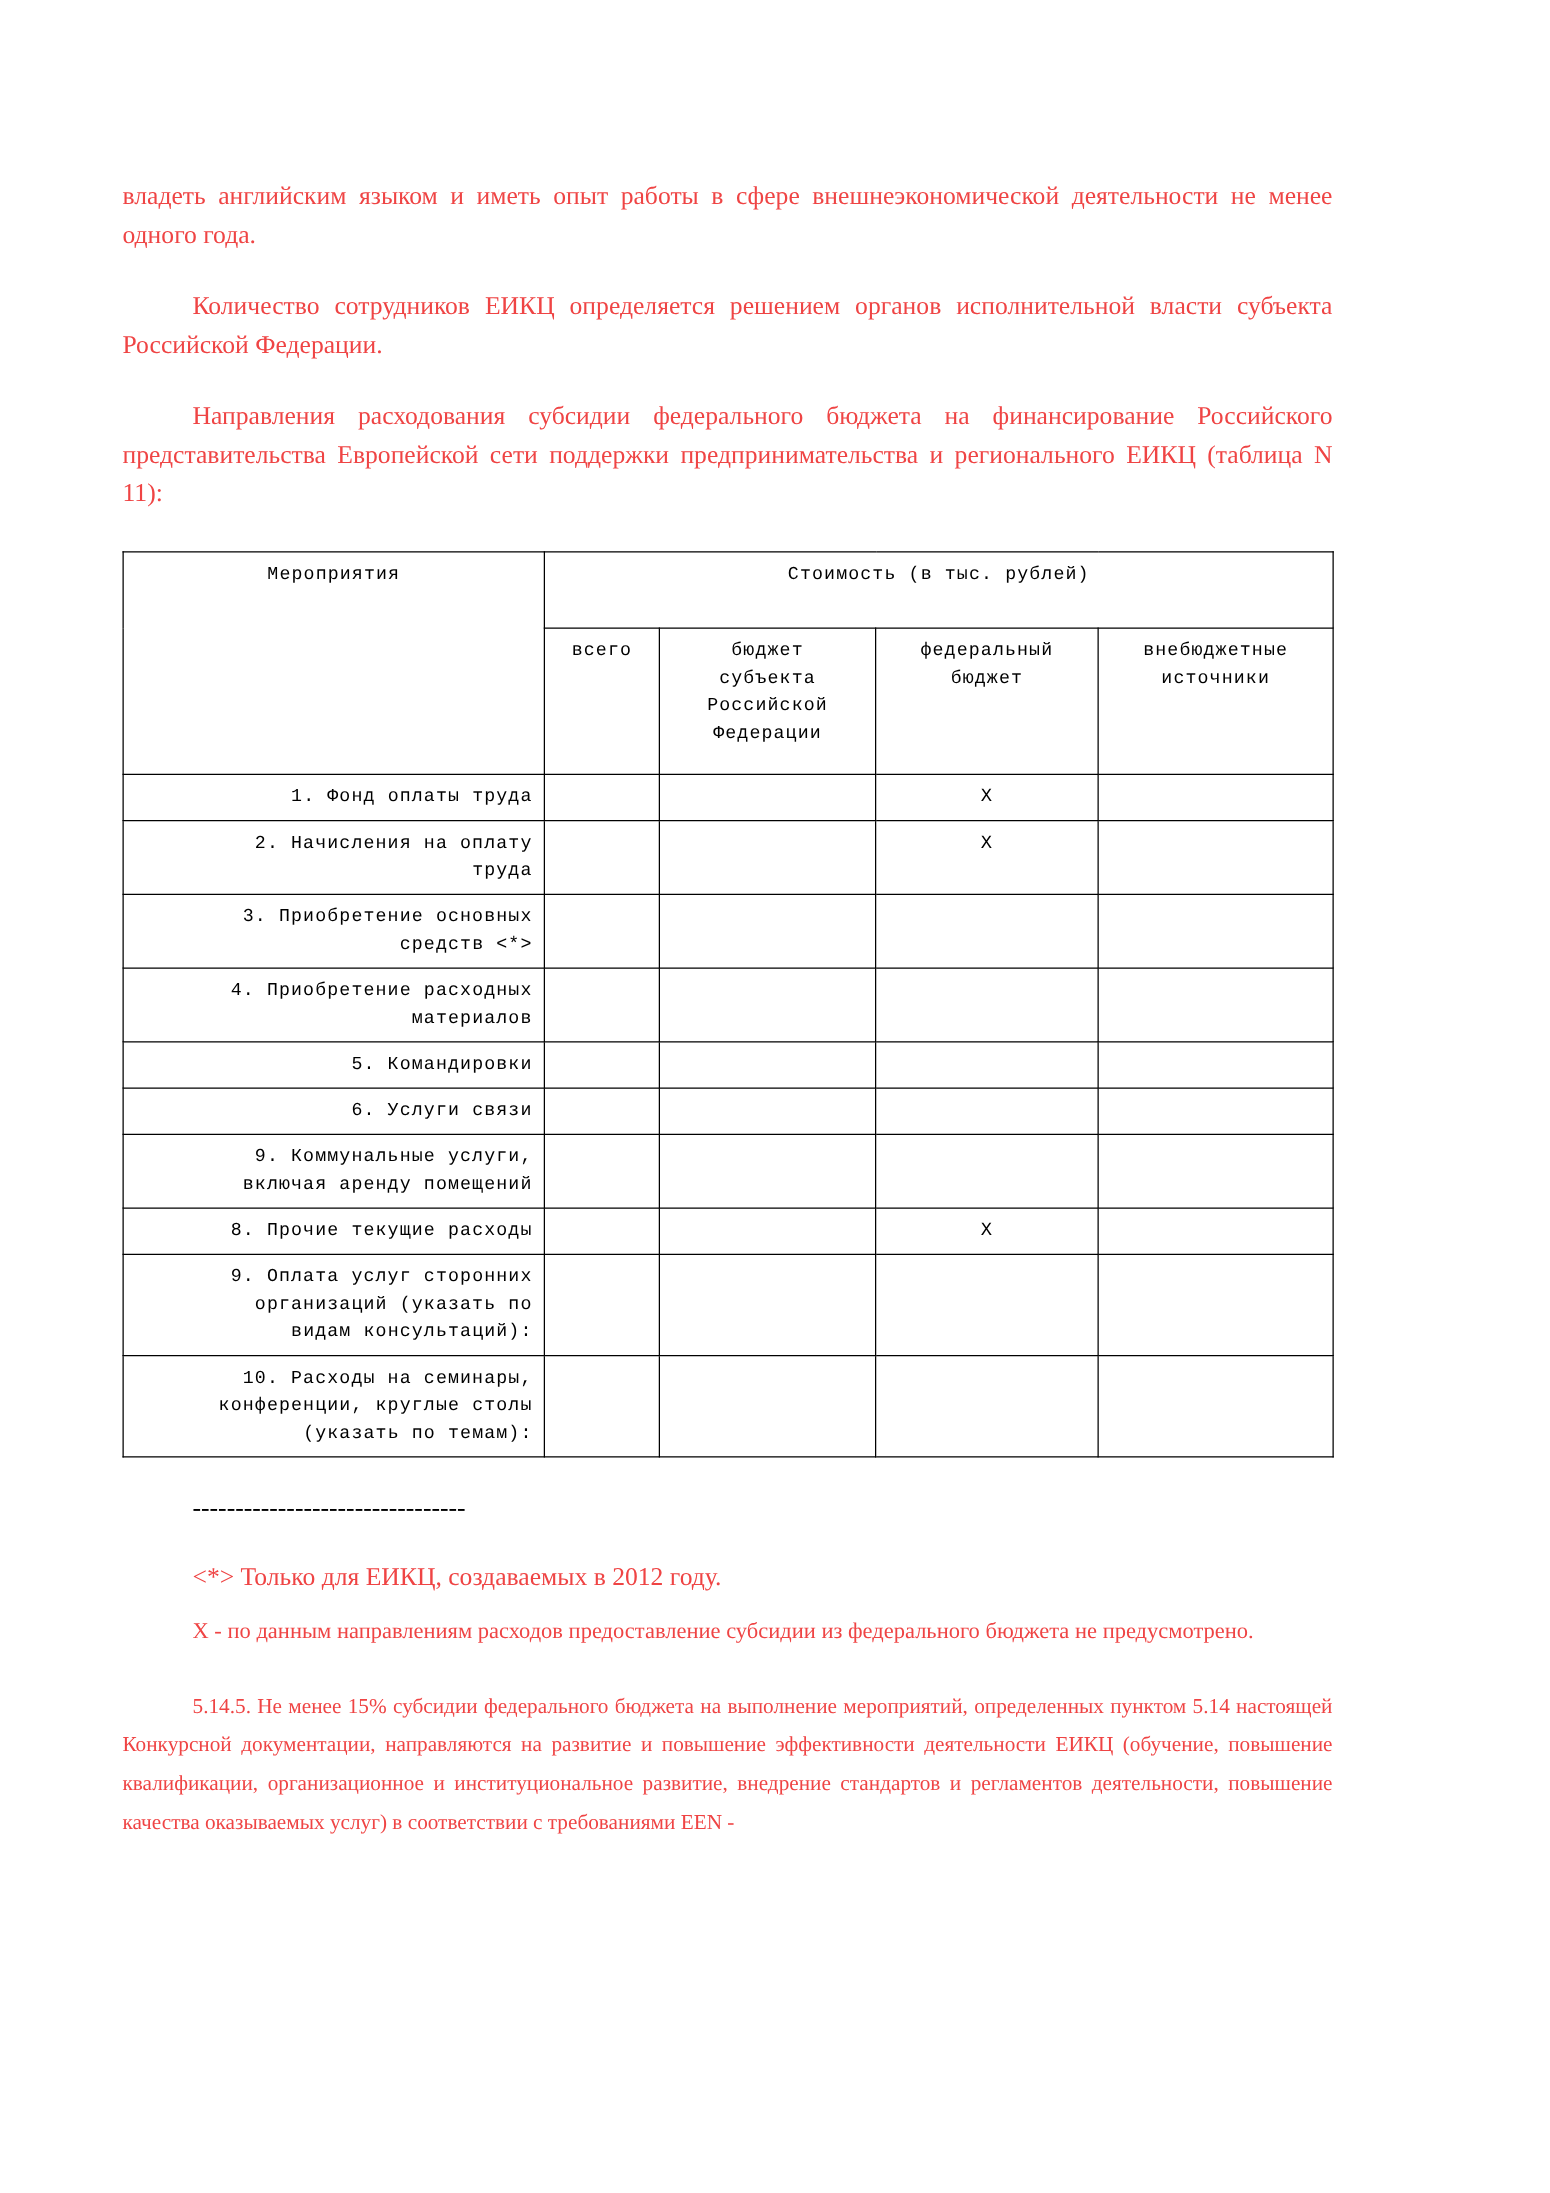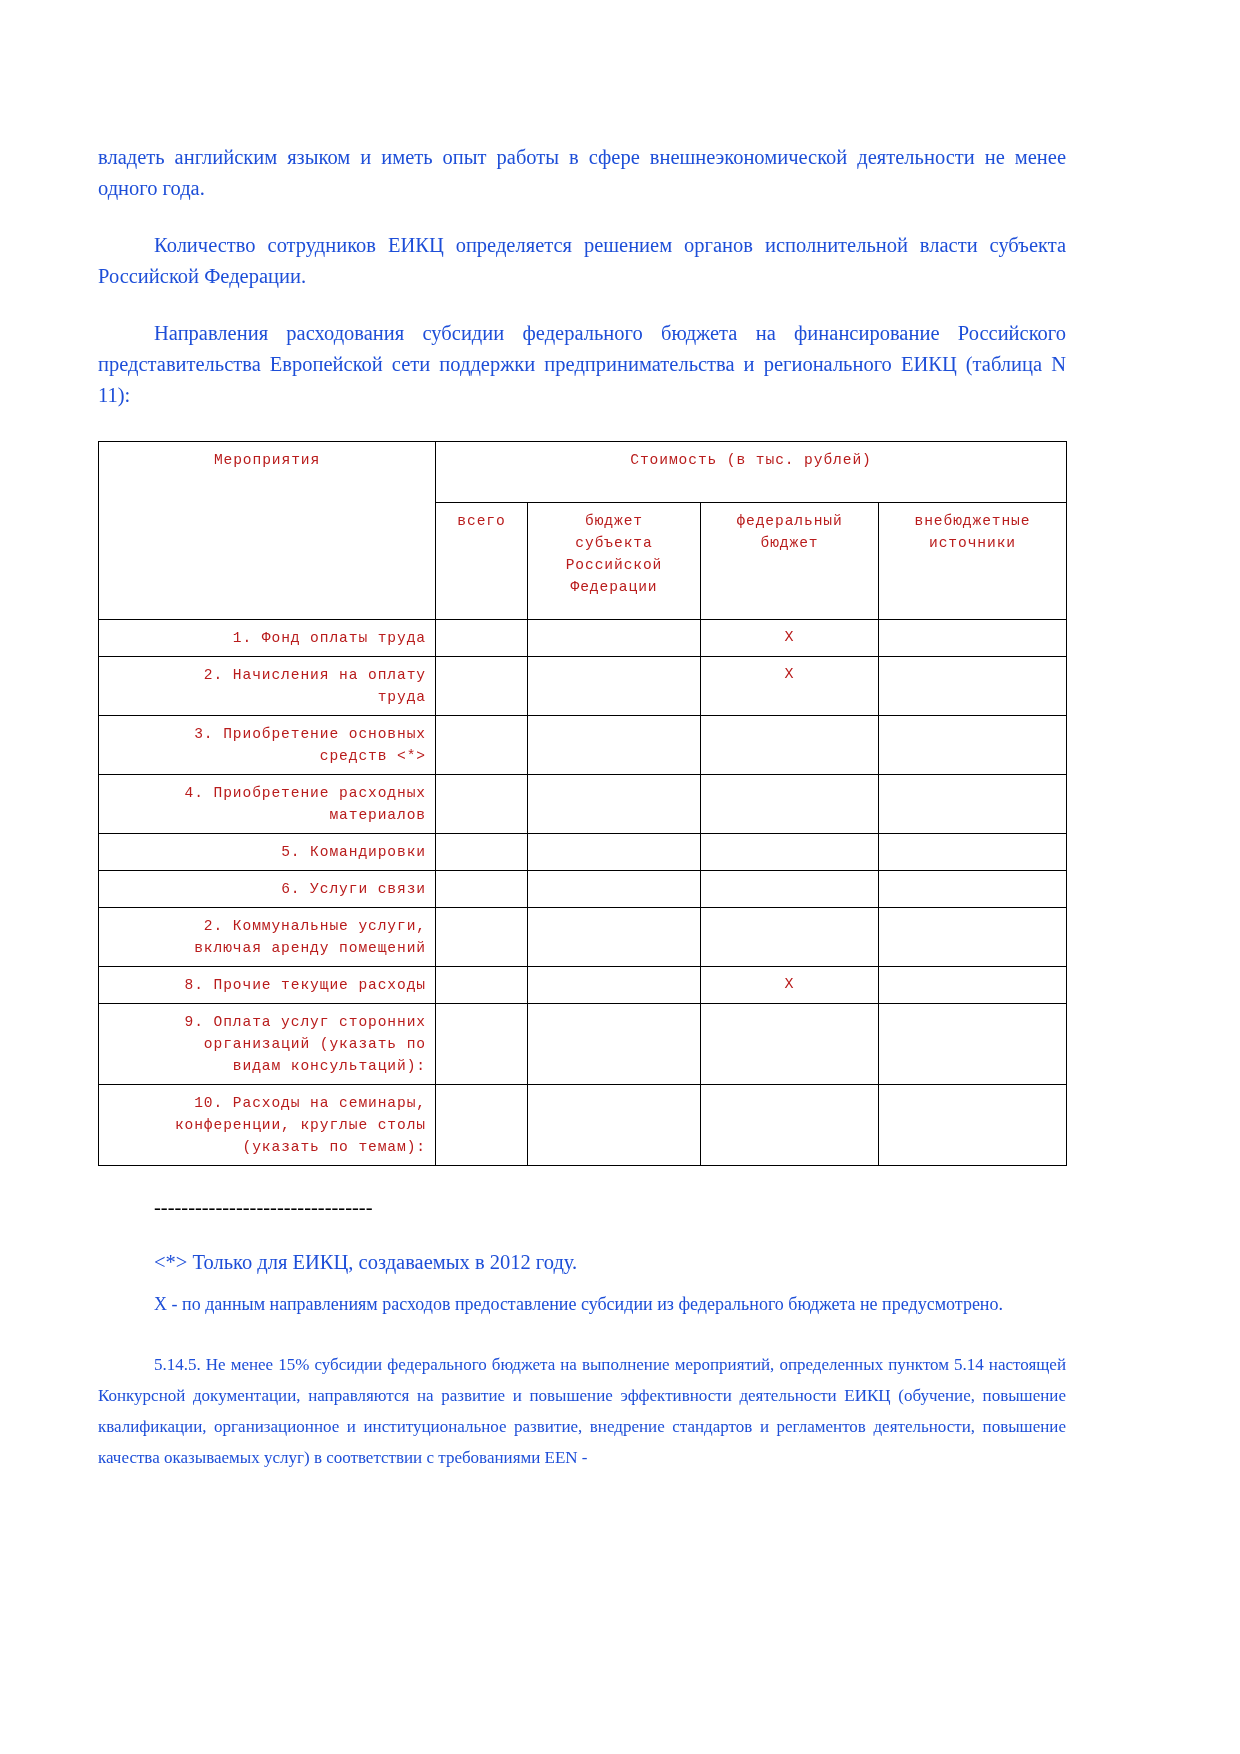--- a/index.html
+++ b/index.html
@@ -21,21 +21,21 @@
     top: 0;
     width: 968px;
     height: 1754px;
   }
   .body-text {
     font-family: "Liberation Serif", "DejaVu Serif", serif;
     font-size: 20.5px;
     line-height: 31px;
     text-align: justify;
     text-justify: inter-word;
-    color: #1d4ed8;
+    color: #ef4444;
   }
   .p-block {
     margin: 0;
   }
   .indent {
     text-indent: 56px;
   }
   .gap-para { margin-top: 26px; }
 
   .table-caption {
@@ -45,21 +45,21 @@
     margin-top: 36px;
   }
 
   table.budget {
     border-collapse: collapse;
     width: 968px;
     margin-top: 30px;
     font-family: "Liberation Mono", "DejaVu Sans Mono", monospace;
     font-size: 14.6px;
     line-height: 22px;
-    color: #b91c1c;
+    color: #000000;
     table-layout: fixed;
   }
   table.budget td, table.budget th {
     border: 1.6px solid #000;
     vertical-align: top;
     padding: 7px 9px 7px 9px;
     font-weight: normal;
     letter-spacing: 0.9px;
   }
   table.budget th.center, table.budget td.center {
@@ -190,21 +190,21 @@
           <td class="center"></td>
         </tr>
         <tr>
           <td class="left">6. Услуги связи</td>
           <td class="center"></td>
           <td class="center"></td>
           <td class="center"></td>
           <td class="center"></td>
         </tr>
         <tr>
-          <td class="left" style="white-space: pre;">2. Коммунальные услуги,
+          <td class="left" style="white-space: pre;">9. Коммунальные услуги,
 включая аренду помещений</td>
           <td class="center"></td>
           <td class="center"></td>
           <td class="center"></td>
           <td class="center"></td>
         </tr>
         <tr>
           <td class="left">8. Прочие текущие расходы</td>
           <td class="center"></td>
           <td class="center"></td>

